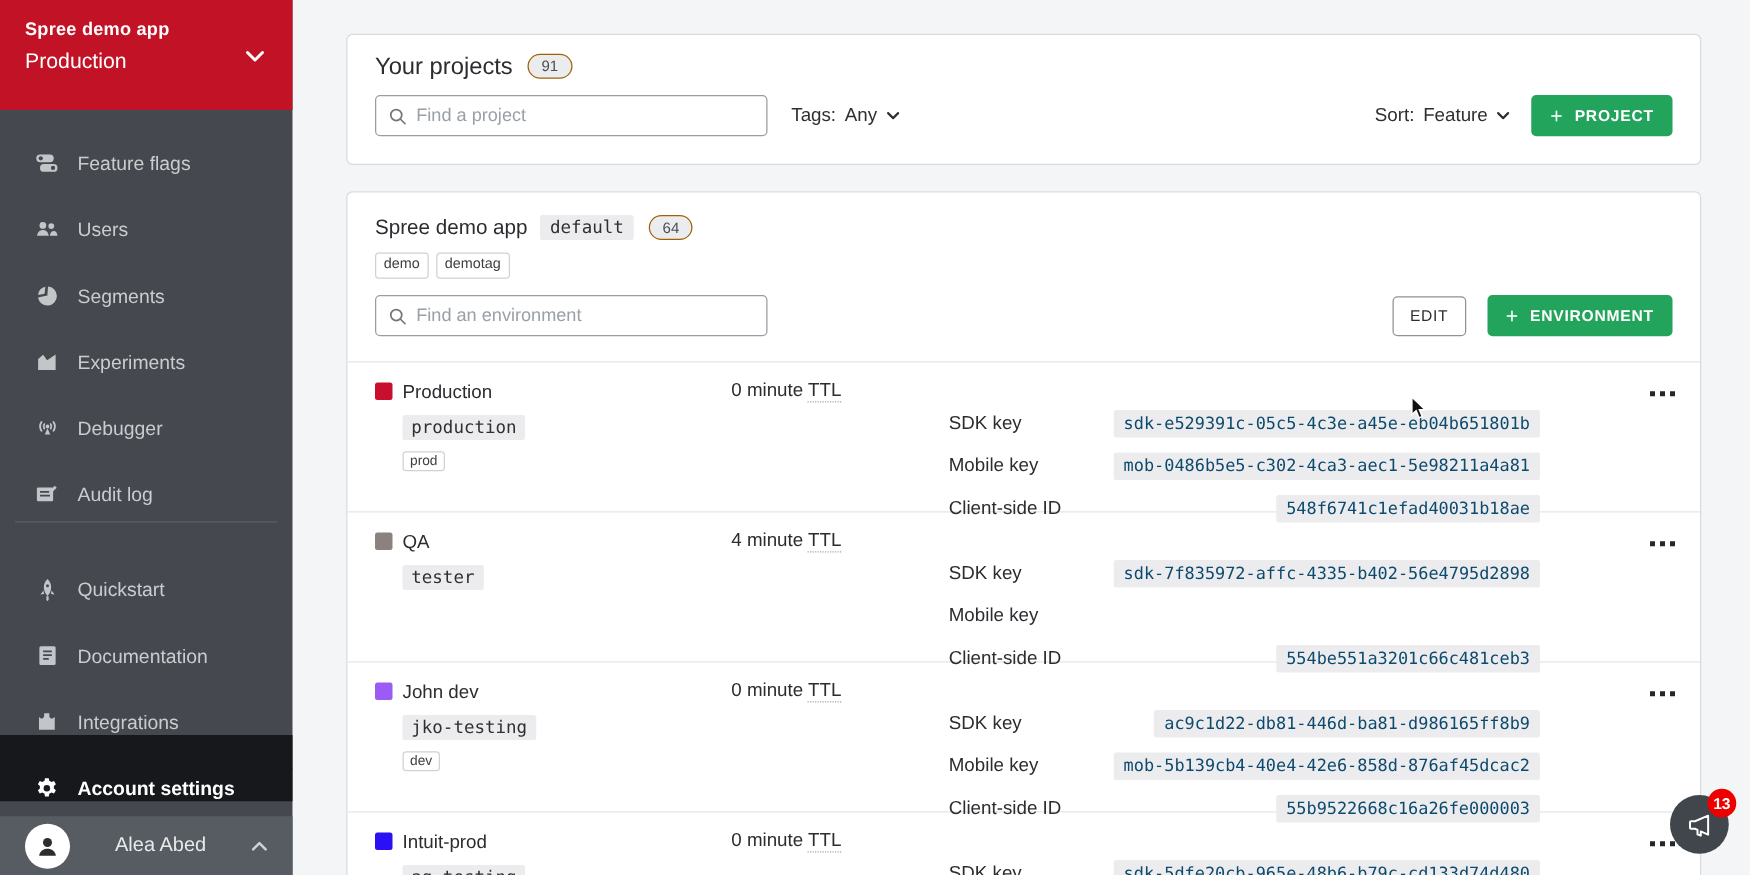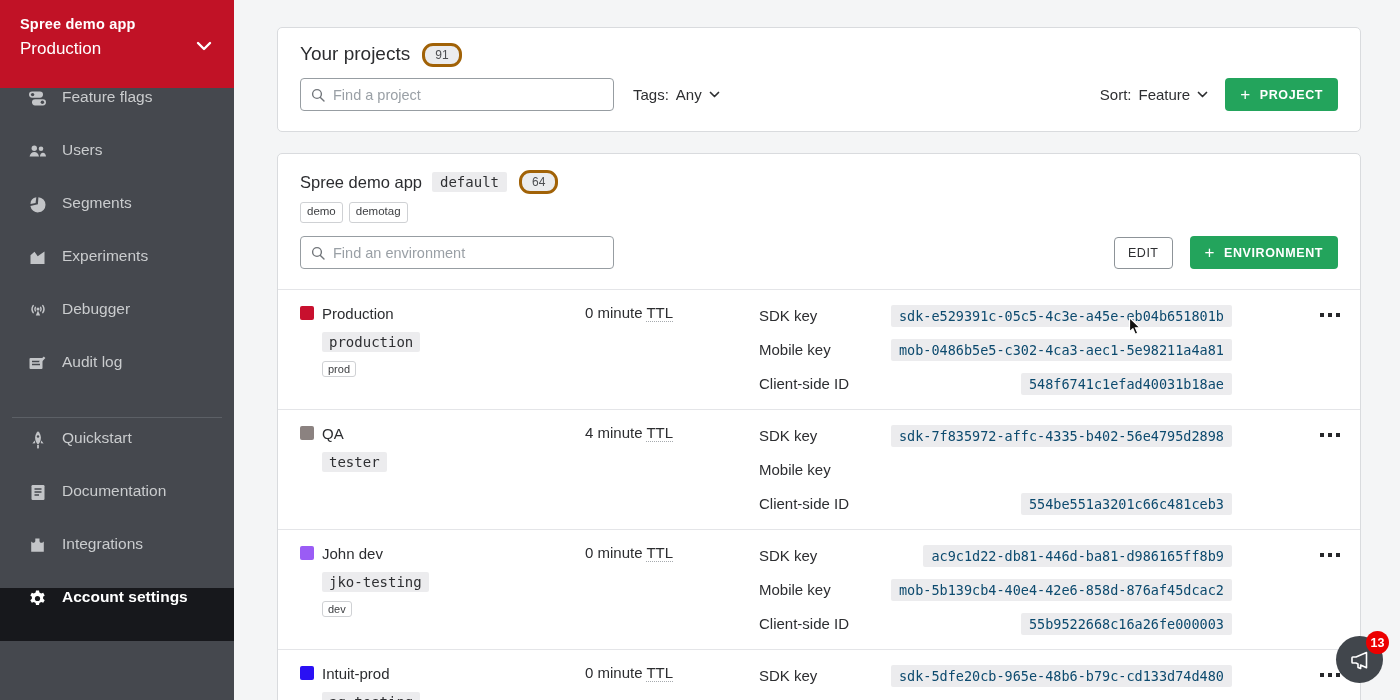--- a/index.html
+++ b/index.html
@@ -11,39 +11,39 @@
     color: #2c2d30;
   }
   .mono { font-family: "DejaVu Sans Mono", monospace; }
 
   
   .sidebar { position: absolute; left:0; top:0; width:234px; height:700px; background:#45484e; z-index:5; }
   .sb-header { height:88px; background:#c11226; padding:16px 18px 0 20px; color:#fff; position:relative; }
   .sb-project { font-size:14.5px; font-weight:700; letter-spacing:.2px; }
   .sb-env { font-size:17px; margin-top:7px; font-weight:400; }
   .sb-caret { position:absolute; right:22px; top:37px; color:#fff; }
-  .sb-item { position:relative; height:53px; display:flex; align-items:flex-start; padding:0 14px 0 27px; color:#caccce; font-size:15.5px; cursor:pointer; }
+  .sb-item { position:relative; height:53px; display:flex; align-items:flex-end; padding:0 14px 0 27px; color:#caccce; font-size:15.5px; cursor:pointer; }
   .sb-icon { width:21px; height:21px; margin-right:14px; display:flex; align-items:center; justify-content:center; flex:none; color:#c3c5c8; }
   .sb-label { white-space:nowrap; }
   .sb-item.active { background:#17181c; color:#fff; font-weight:700; }
   .sb-item.active .sb-icon { color:#fff; }
   .sb-item.active::after { content:""; position:absolute; right:-8px; top:50%; margin-top:-8px; border:8px solid transparent; border-left:8px solid #17181c; }
   .sb-divider { border-top:1px solid #5c6066; margin:11px 12px; }
   .sb-footer { position:absolute; bottom:0; left:0; right:0; height:47px; background:#575c63; display:flex; align-items:center; padding:0 20px; cursor:pointer; }
   .sb-avatar { width:36px; height:36px; border-radius:50%; background:#fff; display:flex; align-items:center; justify-content:center; flex:none; }
   .sb-username { flex:1; text-align:center; color:#e8e9ea; font-size:16px; }
   .sb-footer .chev { color:#cfd1d3; }
 
   
   .main { position:absolute; left:234px; top:0; width:1166px; height:700px; background:#f4f5f6; }
   .panel { position:absolute; left:43px; width:1084px; background:#fff; border:1px solid #d9dbde; border-radius:5px; }
   #panel-projects { top:27px; height:105px; padding:15px 22px; }
   .pp-title-row { display:flex; align-items:flex-start; }
   .pp-title { font-size:19px; font-weight:500; color:#2c2d30; }
-  .count-badge { margin-left:12px; background:#ebecee; border:3px solid #a16207; border-radius:11px; padding:2px 10px; font-size:12px; color:#4c4e52; }
+  .count-badge { margin-left:12px; background:#ebecee; border:1px solid #a16207; border-radius:11px; padding:2px 10px; font-size:12px; color:#4c4e52; }
   .controls-row { display:flex; align-items:center; margin-top:11px; }
   .search-box { width:314px; height:33px; border:1px solid #979da2; border-radius:4px; background:#fff; display:flex; align-items:center; padding:0 10px; }
   .search-box input { border:none; outline:none; flex:1; font-size:14.5px; color:#333; margin-left:8px; font-family:inherit; background:transparent; }
   .search-box input::placeholder { color:#9aa0a6; }
   .filter { margin-left:19px; font-size:15px; color:#2e2f32; display:flex; align-items:center; gap:7px; cursor:pointer; white-space:nowrap; }
   .spacer { flex:1; }
   .btn-green { background:#23a45c; color:#fff; border:none; border-radius:4px; height:33px; padding:0 15px; font-size:12.5px; font-weight:700; letter-spacing:.6px; display:flex; align-items:center; gap:9px; cursor:pointer; font-family:inherit; margin-left:17px; }
   .btn-green .plus { font-size:17px; font-weight:400; line-height:1; }
   .btn-edit { background:#fff; border:1px solid #8d9398; border-radius:4px; height:32px; padding:0 13px; font-size:12.5px; font-weight:400; letter-spacing:.5px; color:#2e2f32; cursor:pointer; font-family:inherit; margin-left:17px; }
 
@@ -60,21 +60,21 @@
   .env-row { display:flex; border-top:1px solid #e4e5e8; padding:13px 8px 13px 22px; height:120px; }
   .env-col-name { width:285px; flex:none; }
   .env-name-line { display:flex; align-items:center; height:20px; }
   .env-swatch { width:14px; height:14px; border-radius:2px; flex:none; }
   .env-name { margin-left:8px; font-size:15px; color:#2c2d30; white-space:nowrap; }
   .env-key-pill { display:inline-block; margin:9px 0 0 22px; font-size:14px; background:#ececee; padding:2px 7px; border-radius:2px; color:#2e2f32; }
   .env-tags { margin:7px 0 0 22px; }
   .env-tag { display:inline-block; font-size:11px; border:1px solid #cfd1d4; border-radius:3px; padding:1px 5px; color:#3c3e41; background:#fff; }
   .env-col-ttl { width:174px; flex:none; font-size:15px; color:#2c2d30; padding-top:1px; white-space:nowrap; }
   .ttl-term { border-bottom:1px dotted #a6aaae; cursor:help; }
-  .env-col-keys { flex:1; padding-right:48px; }
+  .env-col-keys { flex:1; padding-right:48px;margin-top:23px; }
   .key-line { display:flex; justify-content:space-between; align-items:center; margin-bottom:9px; height:25px; }
   .key-label { font-size:15px; color:#2c2d30; white-space:nowrap; }
   .key-value { font-size:13.5px; background:#ececee; padding:3px 8px; border-radius:2px; color:#0c4a6e; cursor:pointer; white-space:nowrap; }
   .env-col-menu { width:72px; flex:none; display:flex; justify-content:flex-end; padding:7px 12px 0 0; }
   .dots { display:inline-flex; gap:4px; cursor:pointer; padding:3px 0; }
   .dots i { width:4px; height:4px; background:#26272a; display:block; }
 
   
   .cursor { position:absolute; left:1128px; top:316px; z-index:20; pointer-events:none; }
   .beamer { position:absolute; left:1336px; top:636px; width:47px; height:47px; background:#41464c; border-radius:50%; z-index:30; display:flex; align-items:center; justify-content:center; cursor:pointer; }
@@ -202,20 +202,34 @@
   <div class="sb-item active">
     <span class="sb-icon">
           <svg width="19" height="19" viewBox="0 0 19 19" fill="currentColor">
             <path d="M8 1.5h3l.4 2.1 1.8 1 2-.8 1.5 2.6-1.6 1.4v2l1.6 1.4-1.5 2.6-2-.8-1.8 1-.4 2.1H8l-.4-2.1-1.8-1-2 .8-1.5-2.6 1.6-1.4v-2L2.3 6.4l1.5-2.6 2 .8 1.8-1z"></path>
             <circle cx="9.5" cy="9.5" r="2.6" fill="#17181c"></circle>
           </svg>
         </span>
     <span class="sb-label">Account settings</span>
   </div>
 </div>
+  <div class="sb-footer">
+    <span class="sb-avatar">
+      <svg width="22" height="22" viewBox="0 0 22 22" fill="#2b2d30">
+          <circle cx="11" cy="8" r="3.6"></circle>
+          <path d="M4.3 18.6c.6-3.7 3.3-5.6 6.7-5.6s6.1 1.9 6.7 5.6z"></path>
+        </svg>
+    </span>
+    <span class="sb-username">Alea Abed</span>
+    <span>
+      <svg class="chev up" width="13" height="8" viewBox="0 0 13 8">
+          <path d="M1.5 1.5 6.5 6.5l5-5" fill="none" stroke="currentColor" stroke-width="2" stroke-linecap="round" stroke-linejoin="round"></path>
+        </svg>
+    </span>
+  </div>
 </div>
 
 <div class="main">
 
   <div class="panel" id="panel-projects">
     <div class="pp-title-row">
       <span class="pp-title">Your projects</span>
       <span class="count-badge">91</span>
     </div>
     <div class="controls-row">

